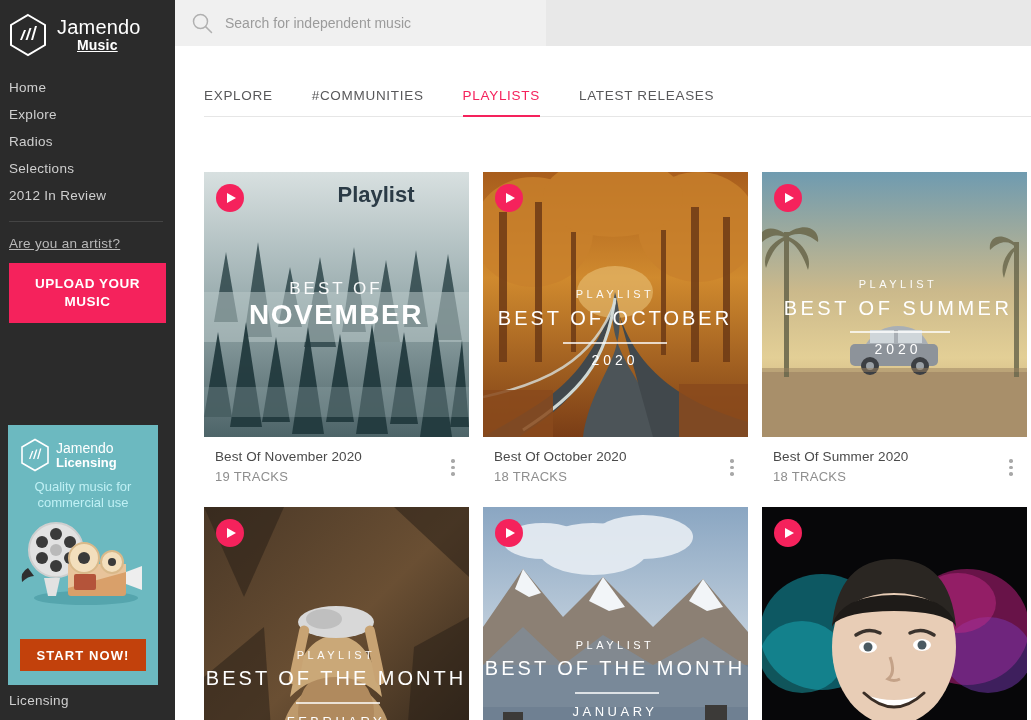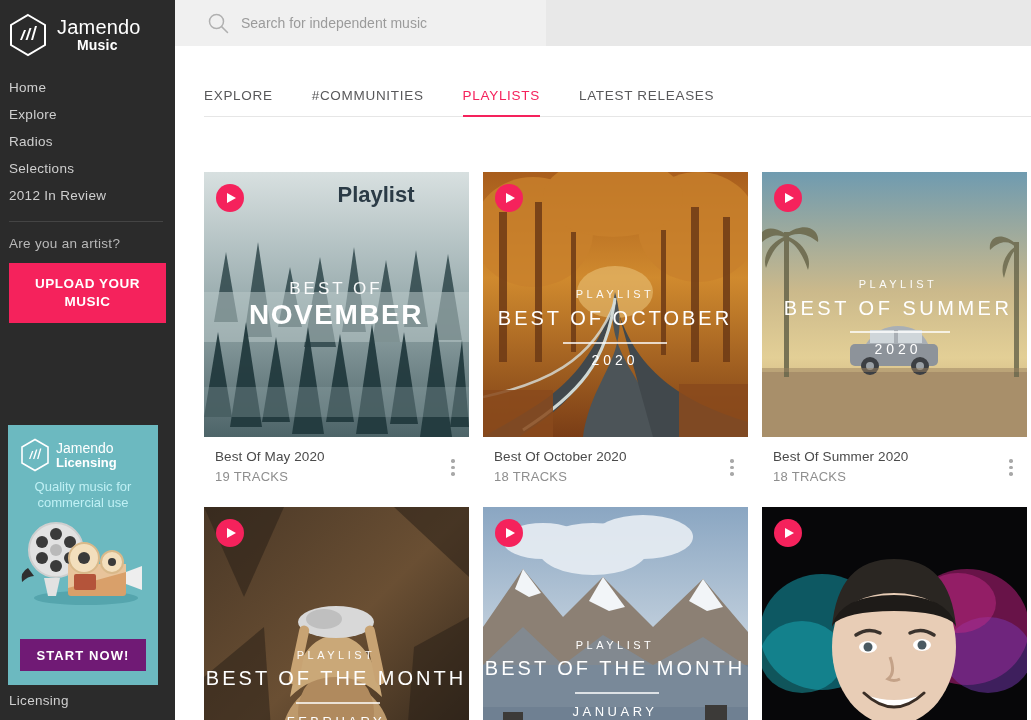--- a/index.html
+++ b/index.html
@@ -24,40 +24,40 @@
     height: 58px;
   }
   .logo-hex { width: 40px; height: 44px; flex: 0 0 40px; }
   .logo-text { margin-left: 9px; line-height: 1; }
   .logo-title {
     color: #ffffff; font-size: 20px; font-weight: 400;
     letter-spacing: .2px;
   }
   .logo-sub {
     color: #ffffff; font-size: 14px; font-weight: 700;
-    margin-top: 1px; margin-left: 20px; letter-spacing: .2px;
+    margin-top: 1px; margin-left: 20px; letter-spacing: .2px; text-decoration: underline;
   }
 
   .nav { margin-top: 16px; }
   .nav-item {
     display: block;
     color: #cfcfcf; font-size: 13.5px;
     padding: 6px 16px 6px 9px;
     text-decoration: none; cursor: pointer;
     letter-spacing: .3px;
   }
 
   .divider {
     height: 1px; background: #444444;
     margin: 12px 12px 0 9px;
   }
 
   .artist-q {
     color: #b9b9b9; font-size: 13.5px;
-    padding: 14px 0 0 9px; letter-spacing: .3px;
+    padding: 14px 0 0 9px; letter-spacing: .3px; text-decoration: underline;
   }
   .upload-btn {
     display: block;
     margin: 12px 9px 0 9px;
     background: #f5225c;
     color: #ffffff;
     border: none;
     font-family: "Liberation Sans", sans-serif;
     font-size: 13.5px; font-weight: 700;
     letter-spacing: .5px;
@@ -86,21 +86,21 @@
   .promo-t2 { color: #ffffff; font-size: 13px; font-weight: 700; }
   .promo-tag {
     color: #bff0f4; font-size: 13px; text-align: center;
     margin-top: 7px; line-height: 1.25;
   }
   .promo-art { margin-top: 4px; height: 95px; }
   .promo-btn {
     display: block;
     position: absolute; left: 12px; bottom: 14px;
     width: 126px; height: 32px;
-    background: #701a75; color: #ffffff;
+    background: #c2410c; color: #ffffff;
     border: none;
     font-family: "Liberation Sans", sans-serif;
     font-size: 13px; font-weight: 700; letter-spacing: 1.1px;
     cursor: pointer;
   }
   .licensing-foot {
     position: absolute; left: 9px; bottom: 12px;
     color: #cfcfcf; font-size: 13.5px; letter-spacing: .3px;
     cursor: pointer;
   }
@@ -109,21 +109,21 @@
   .main { flex: 1; height: 720px; position: relative; background: #ffffff; overflow: hidden; }
 
   .topbar {
     height: 46px; width: 100%;
     background: #e8e8e8;
     display: flex; align-items: stretch;
   }
   .search-wrap {
     width: 371px; background: #f0f0f0;
     display: flex; align-items: center;
-    padding-left: 32px;
+    padding-left: 16px;
   }
   .search-icon { width: 22px; height: 22px; flex: 0 0 22px; opacity: .55; }
   .search-input {
     border: none; outline: none; background: transparent;
     font-family: "Liberation Sans", sans-serif;
     font-size: 14px; color: #555;
     margin-left: 12px; width: 300px;
   }
   .search-input::placeholder { color: #9b9b9b; }
 
@@ -344,21 +344,21 @@
               <polygon points="246,255 258,168 265,255"></polygon>
             </g>
             <rect y="215" width="265" height="30" fill="#8fa3a5" opacity="0.35"></rect>
             <text x="172" y="30" fill="#2b3b46" font-family="Liberation Sans, sans-serif" font-size="22" font-weight="700" text-anchor="middle">Playlist</text>
             <text x="132" y="122" fill="#ffffff" font-family="Liberation Sans, sans-serif" font-size="17" letter-spacing="3" text-anchor="middle" opacity="0.95">BEST OF</text>
             <text x="132" y="152" fill="#ffffff" font-family="Liberation Sans, sans-serif" font-size="28" font-weight="700" letter-spacing="1.5" text-anchor="middle">NOVEMBER</text>
           </svg>
           <div class="play-btn"></div>
         </div>
         <div class="card-foot">
-          <div class="card-title">Best Of May 2020</div>
+          <div class="card-title">Best Of November 2020</div>
           <div class="card-tracks">19 TRACKS</div>
           <div class="dots">
               <i></i>
               <i></i>
               <i></i>
             </div>
         </div>
       </div>
 
       <div class="card">

